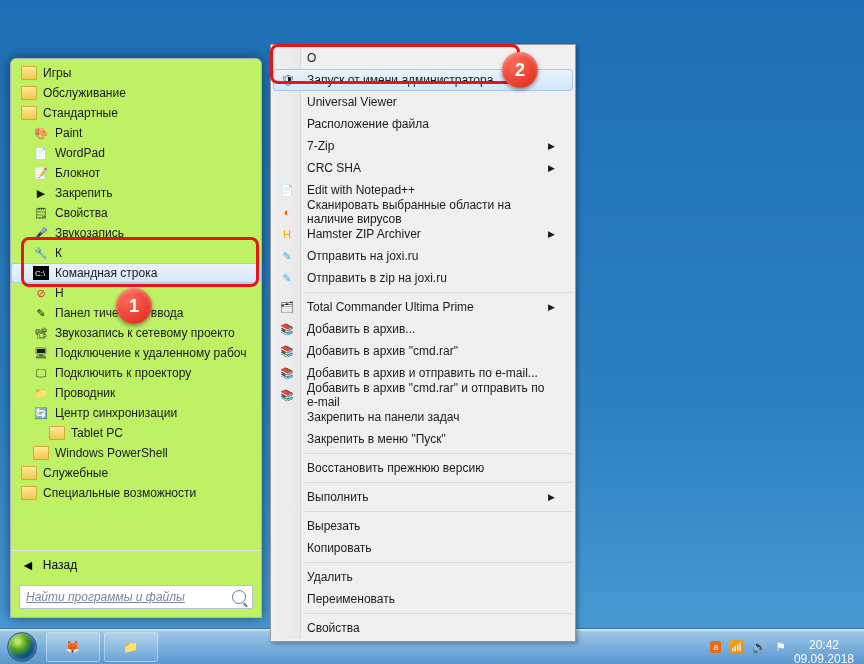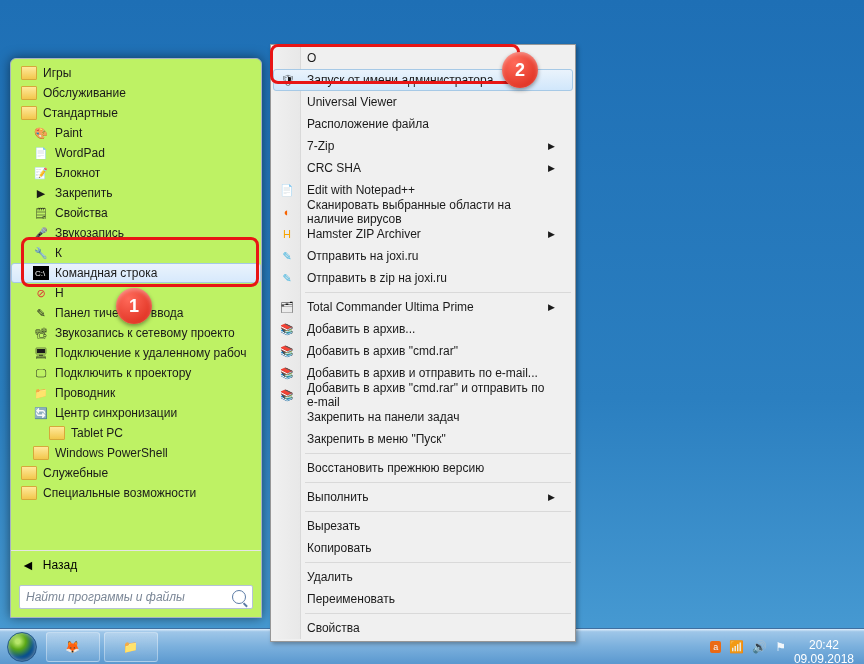--- a/index.html
+++ b/index.html
@@ -12,21 +12,21 @@
 .program-item.folder { padding-left: 10px; }
 .program-item.hover, .program-item.selected { background: linear-gradient(#eaf3fc, #d7e9fc); border: 1px solid #a6c9e6; border-radius: 3px; padding-left: 21px; }
 .folder-icon { width: 16px; height: 14px; background: linear-gradient(#ffe99b, #f2c74c); border: 1px solid #d6a83a; border-radius: 1px; display: inline-block; }
 .generic-icon { width: 16px; height: 16px; display: inline-flex; align-items: center; justify-content: center; font-size: 11px; }
 .cmd-icon { width: 16px; height: 14px; background: #000; color: #fff; font-size: 8px; display: inline-flex; align-items: center; padding-left: 2px; }
 .red-highlight { border: 3px solid #e81515; border-radius: 8px; }
 .highlight-1 { position: absolute; left: 21px; top: 237px; width: 238px; height: 50px; z-index: 50; pointer-events: none; }
 
 .back-btn { display: flex; align-items: center; gap: 8px; padding: 6px 10px; margin-top: 4px; border-top: 1px solid #e5e5e5; cursor: default; }
 .back-arrow { font-size: 14px; }
-.search-box { margin: 6px 8px 8px 8px; border: 1px solid #b4c3d6; border-radius: 2px; padding: 4px 6px; color: #7a8696; font-style: italic; display: flex; align-items: center; justify-content: space-between; background: #fff; }
+.search-box { margin: 6px 8px 8px 8px; border: 1px solid #b4c3d6; border-radius: 2px; padding: 4px 6px; color: #7a8696; font-style: italic; display: flex; align-items: center; justify-content: space-between; background: #fff; text-decoration: underline; }
 .search-icon { width: 14px; height: 14px; border: 1.5px solid #5b7ba5; border-radius: 50%; position: relative; }
 .search-icon::after { content: ''; position: absolute; width: 5px; height: 1.5px; background: #5b7ba5; bottom: -2px; right: -3px; transform: rotate(45deg); }
 
 
 .context-menu { position: absolute; left: 270px; top: 44px; width: 306px; background: #f0f0f0; border: 1px solid #979797; box-shadow: 2px 2px 4px rgba(0,0,0,0.3); padding: 2px; z-index: 20; }
 .ctx-gutter { position: absolute; left: 2px; top: 2px; bottom: 2px; width: 28px; background: linear-gradient(90deg, #f0f0f0, #e8e8e8); border-right: 1px solid #d9d9d9; }
 .ctx-items { position: relative; }
 .ctx-item { display: flex; align-items: center; height: 22px; padding-left: 34px; padding-right: 18px; position: relative; cursor: default; color: #1a1a1a; }
 .ctx-item.hover { background: linear-gradient(#eaf3fc, #d1e7fb); border: 1px solid #a6c9e6; border-radius: 3px; padding-left: 33px; }
 .ctx-sep { height: 1px; background: #d9d9d9; margin: 3px 2px 3px 32px; }

